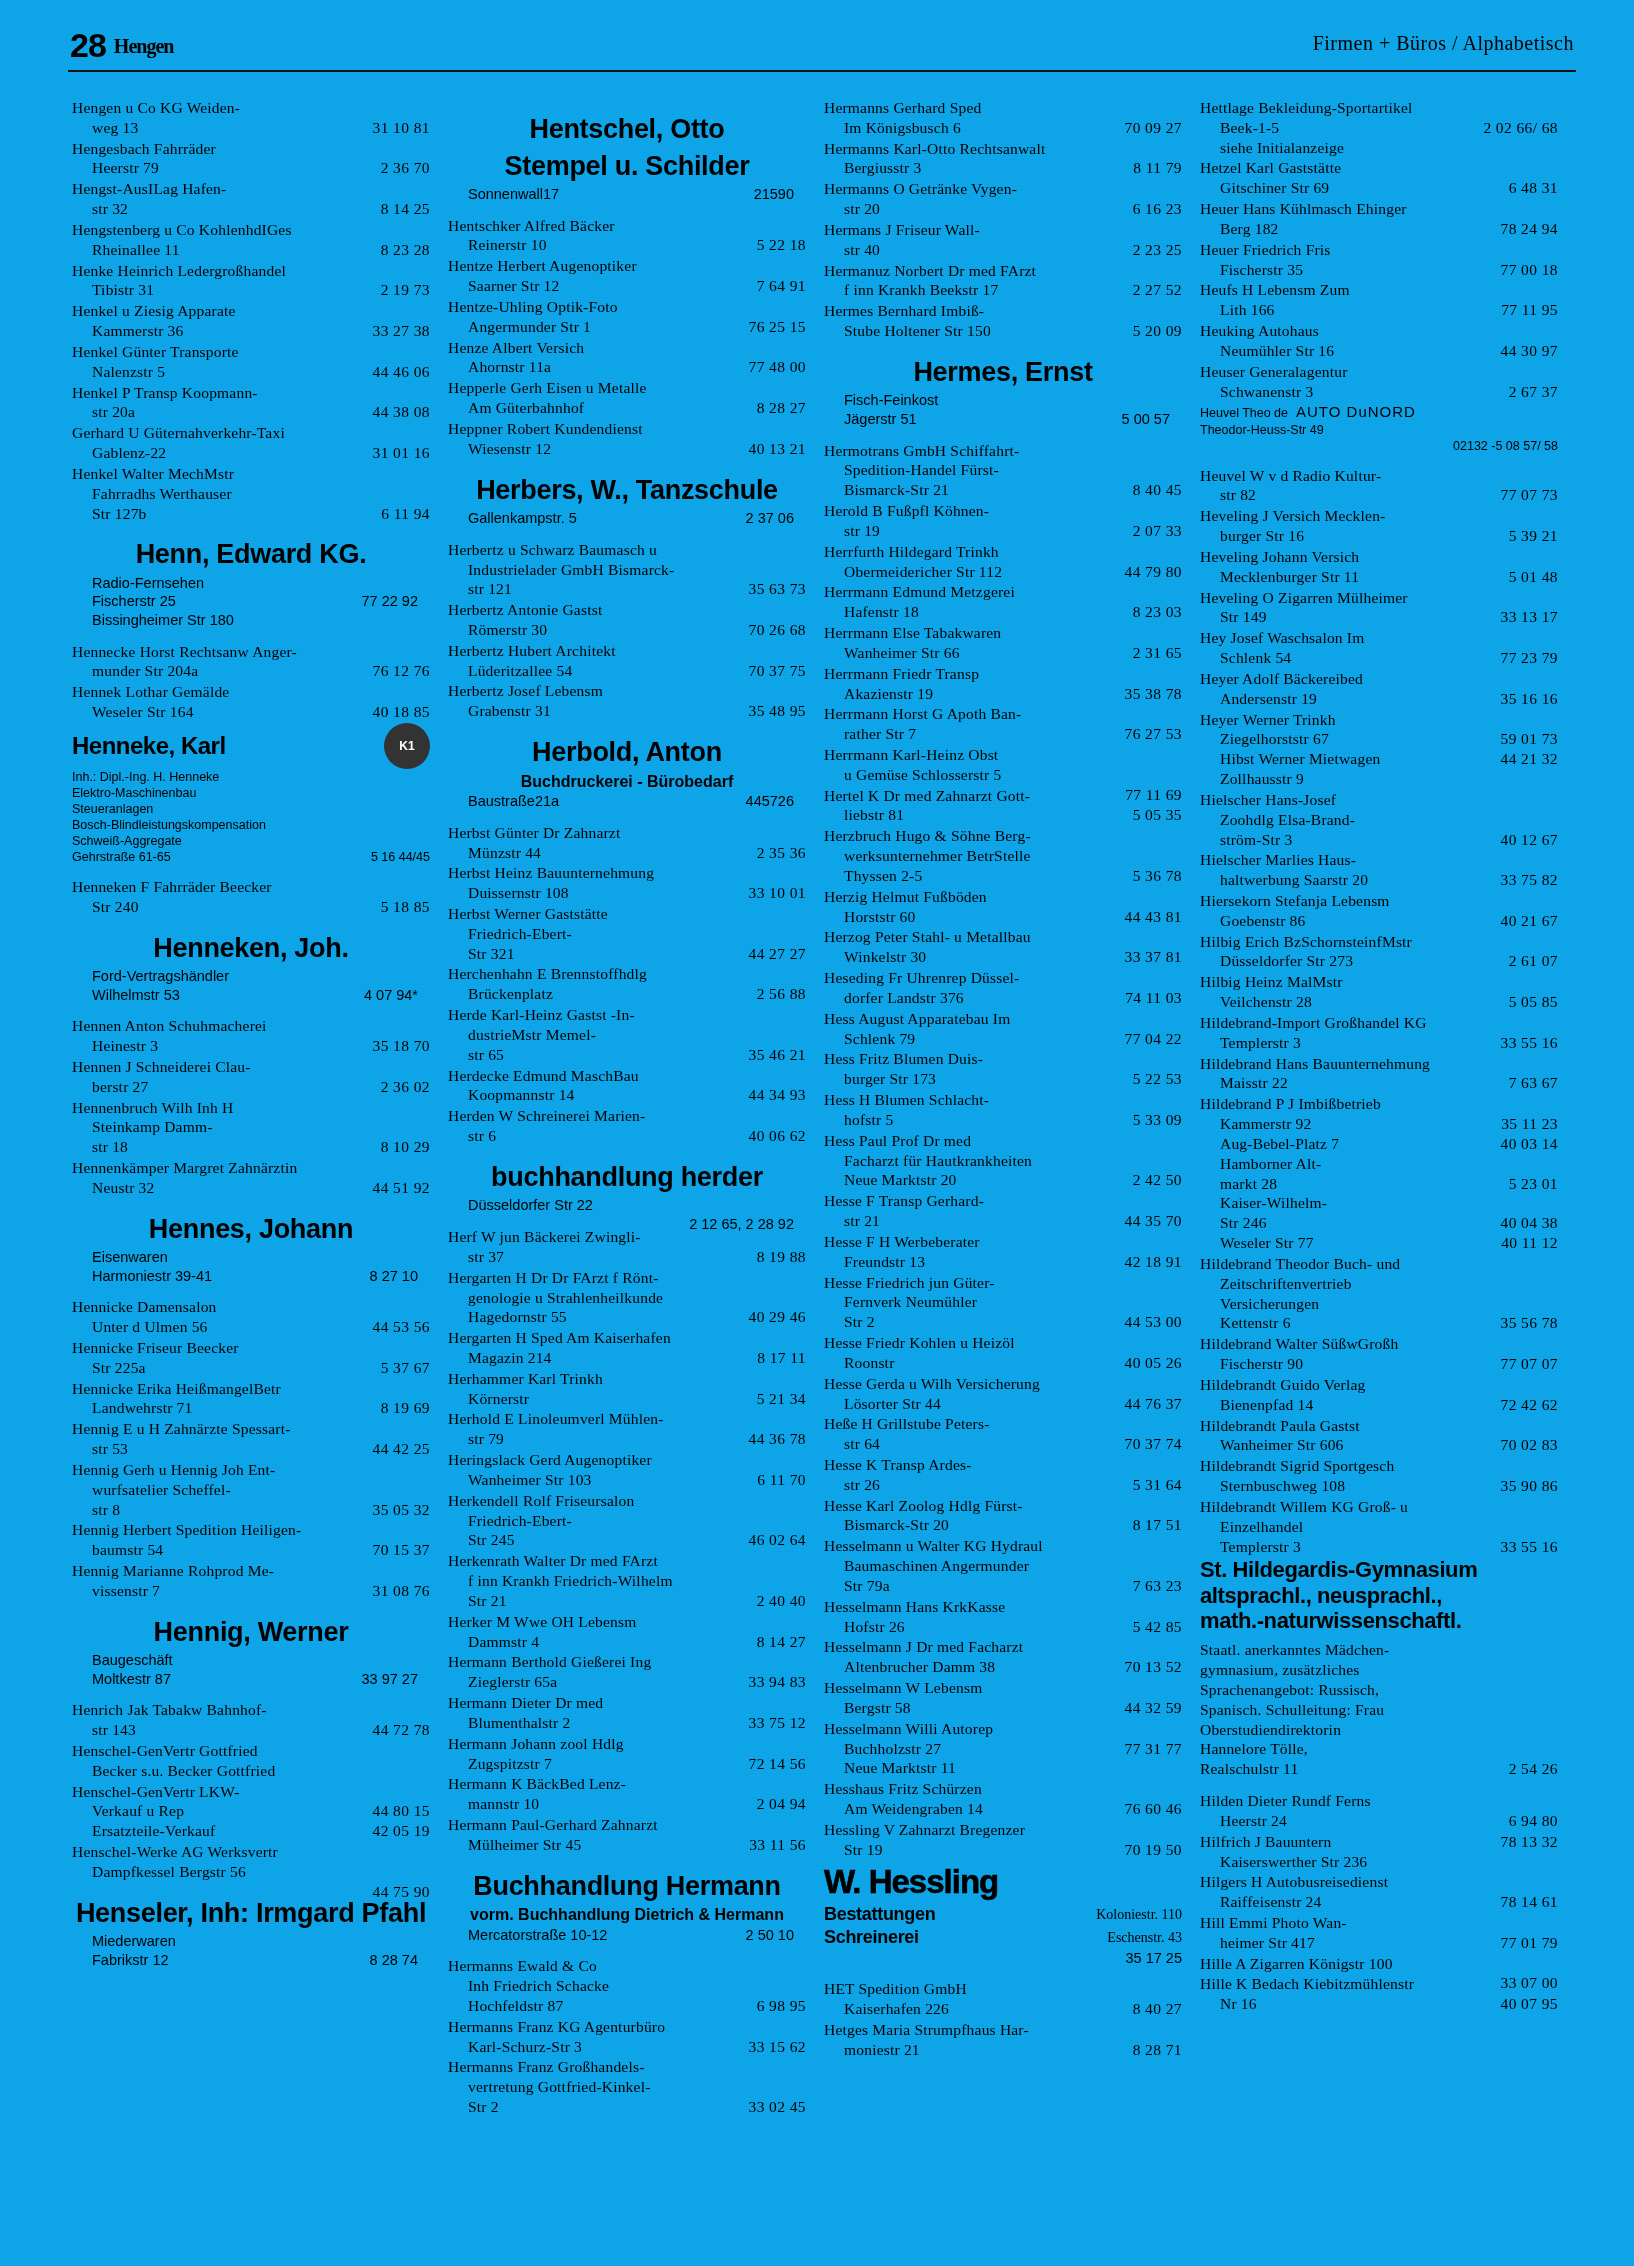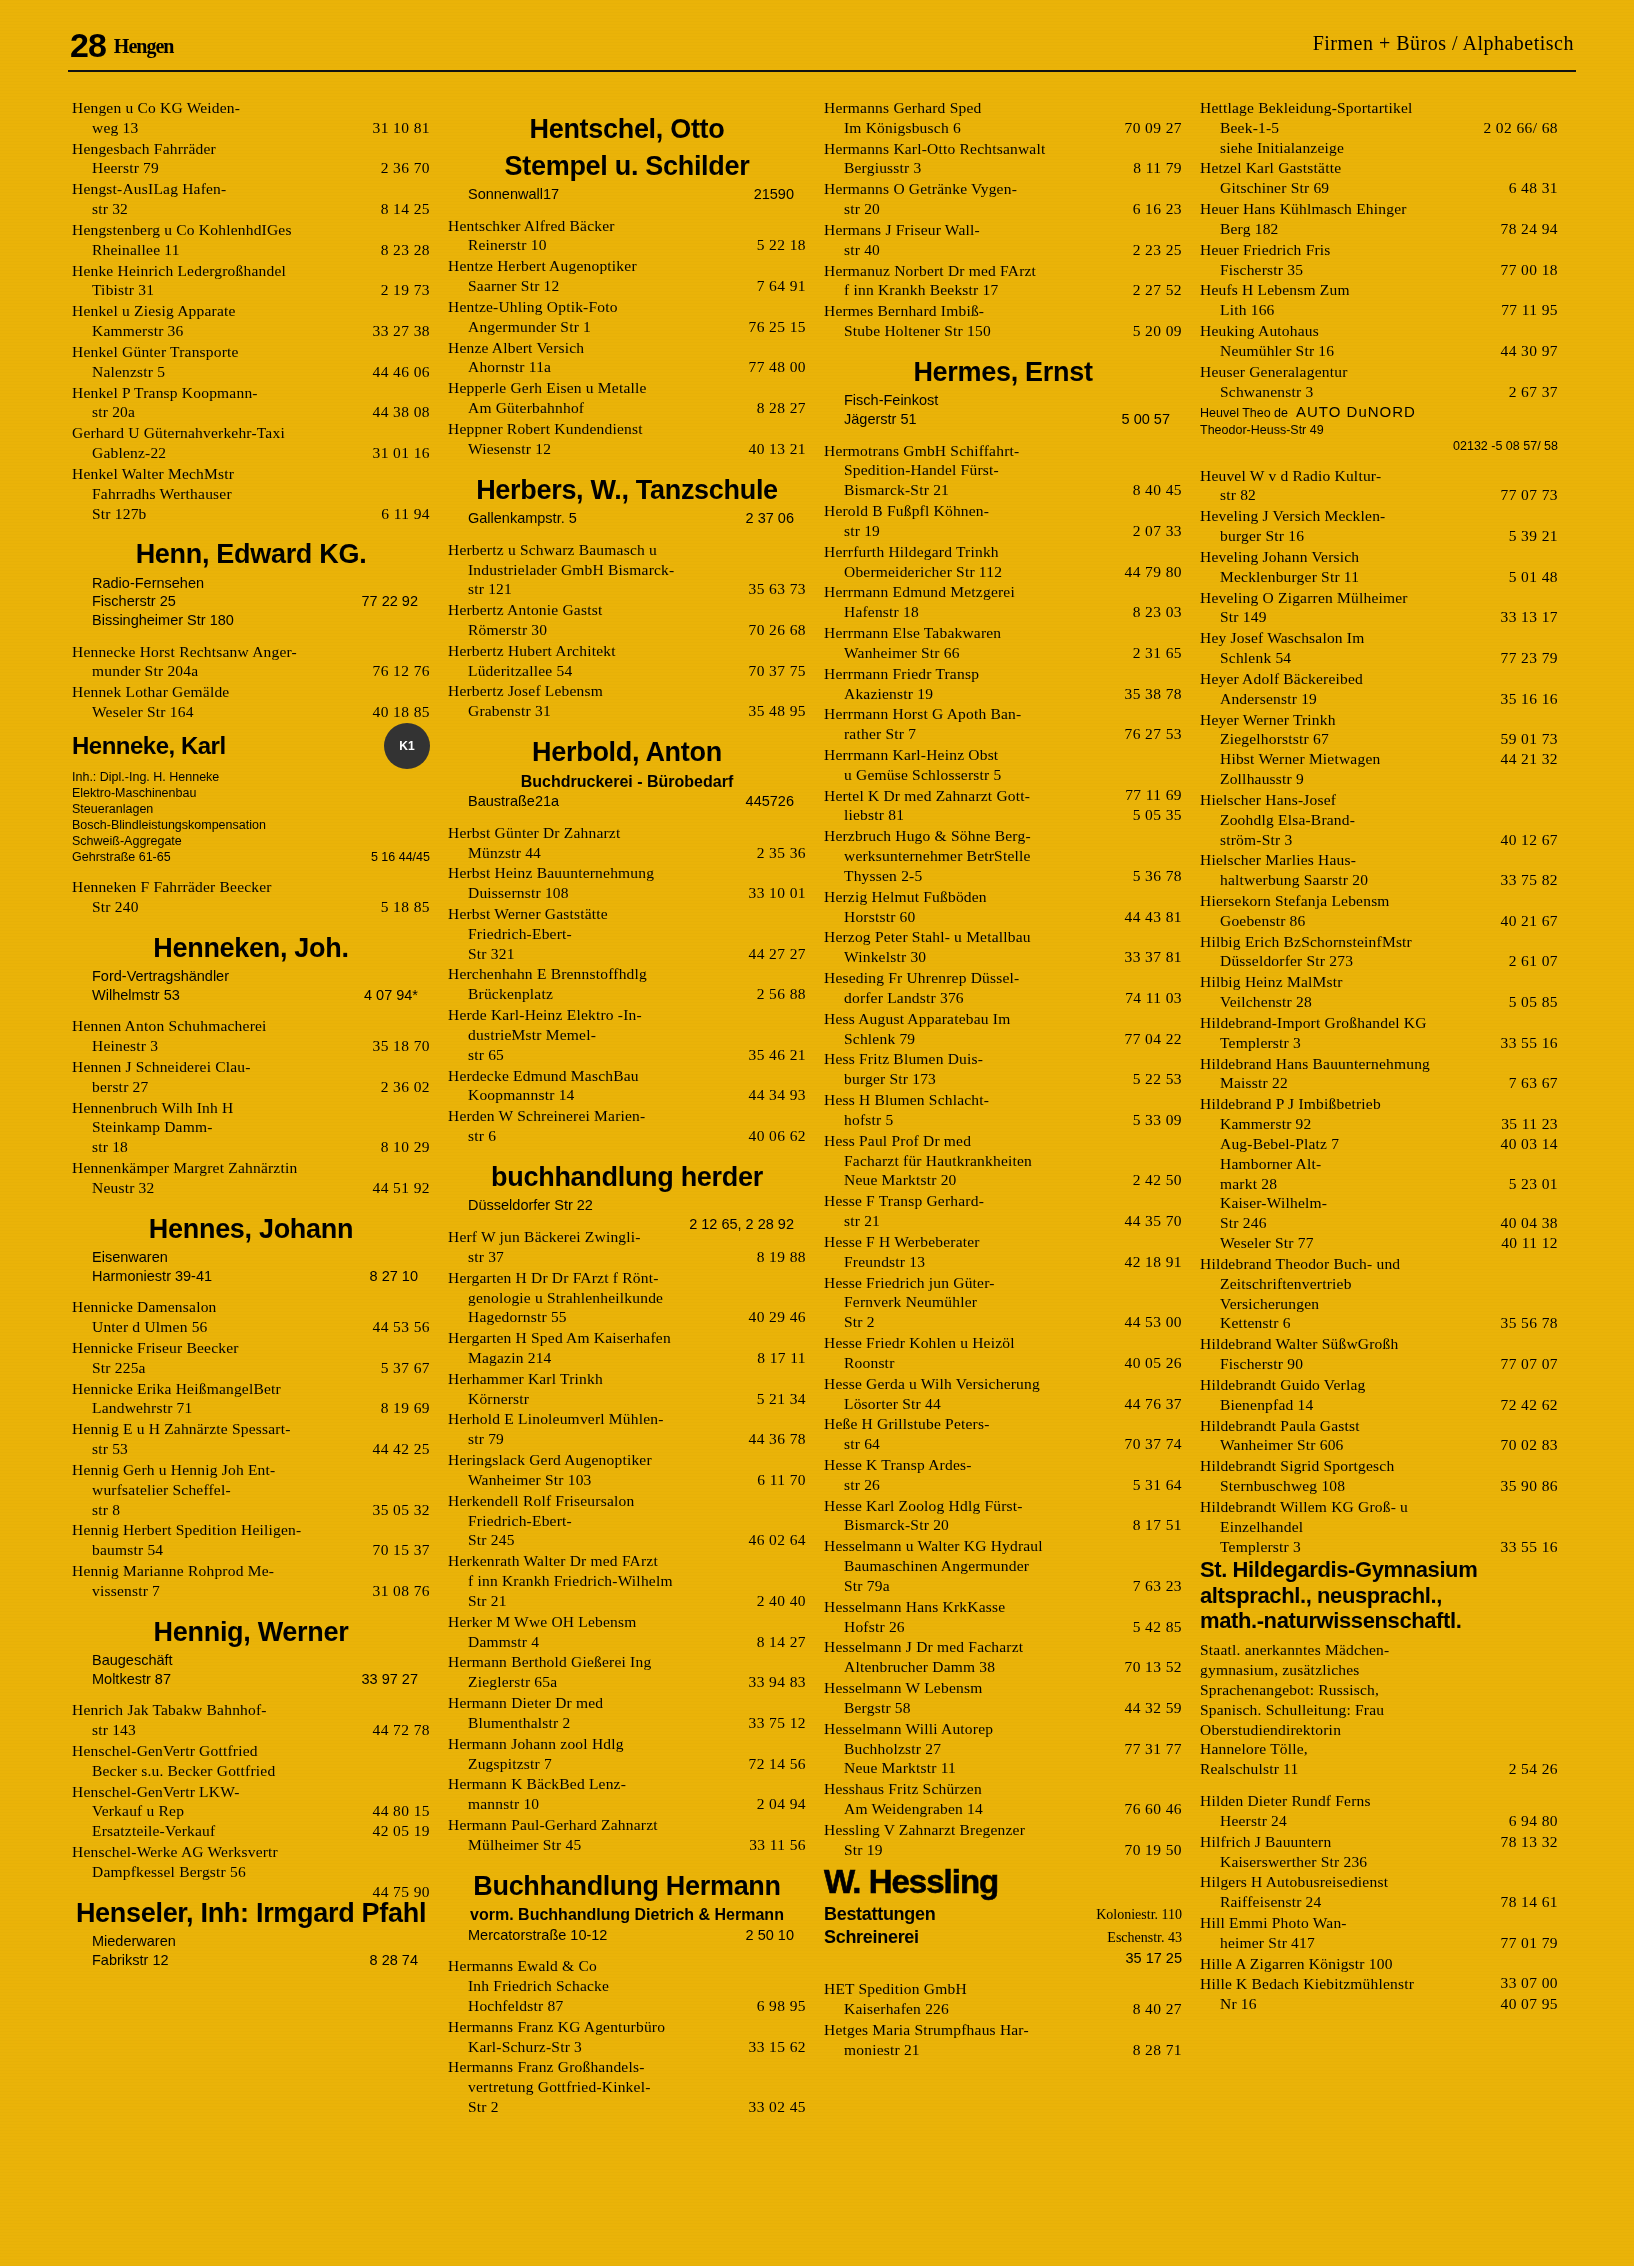--- a/index.html
+++ b/index.html
@@ -6,21 +6,21 @@
   body {
     width:1634px; height:2266px;
     background:#ffffff;
     font-family:"Liberation Serif", serif;
     color:#000;
     position:relative;
     overflow:hidden;
   }
   .page {
     position:absolute; inset:0;
-    background:#eab308;
+    background:#0ea5e9;
     padding:0;
   }
   
   .page:before{
     content:"";
     position:absolute; inset:0;
     background:
       repeating-linear-gradient(0deg, rgba(0,0,0,0.012) 0px, rgba(0,0,0,0.012) 1px, rgba(255,255,255,0) 1px, rgba(255,255,255,0) 3px);
     pointer-events:none;
   }
@@ -415,21 +415,21 @@
         <div class="entry">
           <div class="line "><span>Herbst Werner Gaststätte</span><span class="num"></span></div>
           <div class="line ind"><span>Friedrich-Ebert-</span><span class="num"></span></div>
           <div class="line ind"><span>Str 321</span><span class="num">44 27 27</span></div>
         </div>
         <div class="entry">
           <div class="line "><span>Herchenhahn E Brennstoffhdlg</span><span class="num"></span></div>
           <div class="line ind"><span>Brückenplatz</span><span class="num">2 56 88</span></div>
         </div>
         <div class="entry">
-          <div class="line "><span>Herde Karl-Heinz Elektro -In-</span><span class="num"></span></div>
+          <div class="line "><span>Herde Karl-Heinz Gastst -In-</span><span class="num"></span></div>
           <div class="line ind"><span>dustrieMstr Memel-</span><span class="num"></span></div>
           <div class="line ind"><span>str 65</span><span class="num">35 46 21</span></div>
         </div>
         <div class="entry">
           <div class="line "><span>Herdecke Edmund MaschBau</span><span class="num"></span></div>
           <div class="line ind"><span>Koopmannstr 14</span><span class="num">44 34 93</span></div>
         </div>
         <div class="entry">
           <div class="line "><span>Herden W Schreinerei Marien-</span><span class="num"></span></div>
           <div class="line ind"><span>str 6</span><span class="num">40 06 62</span></div>

